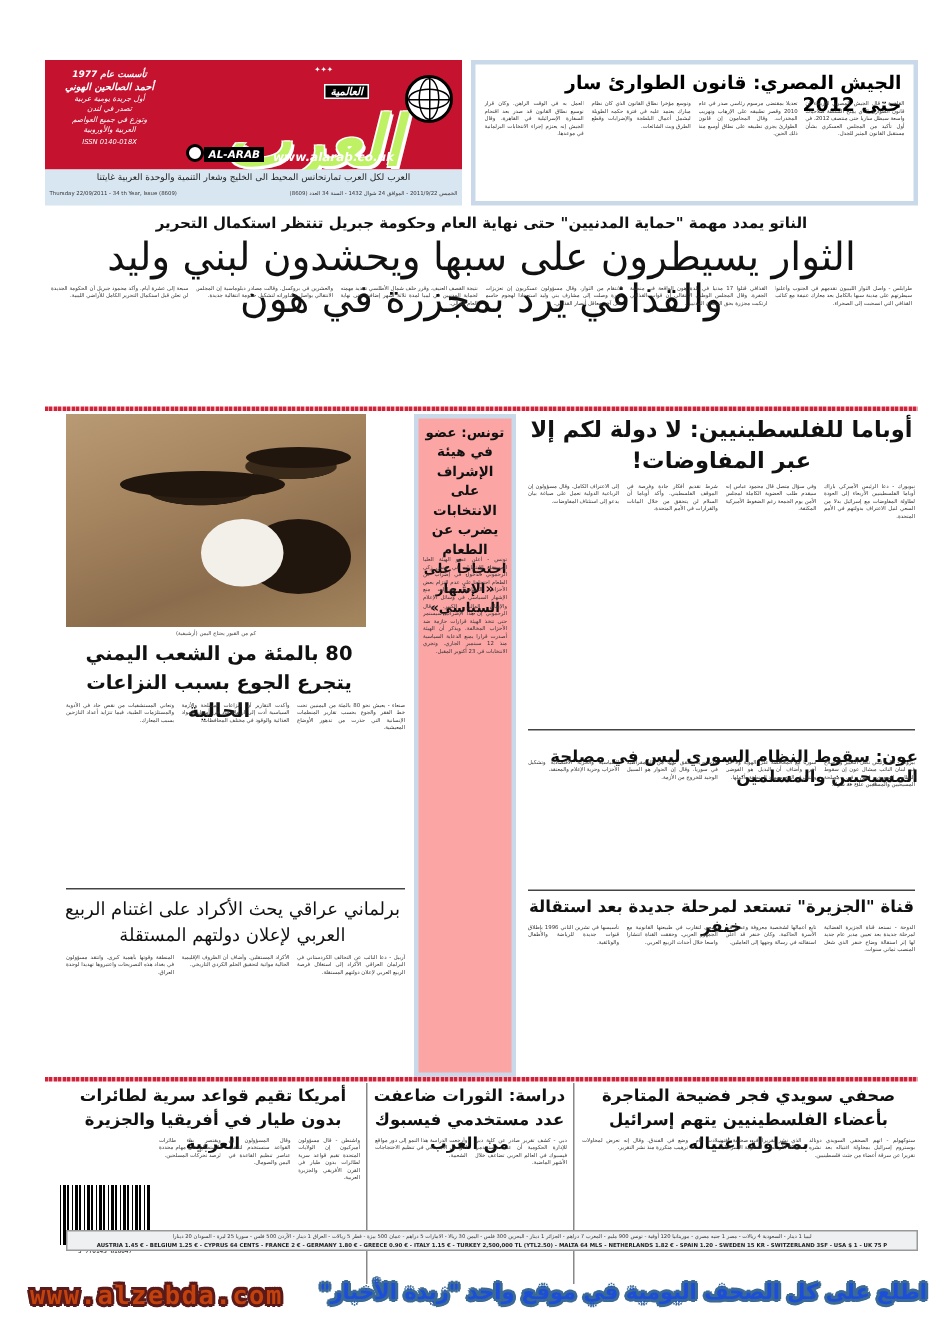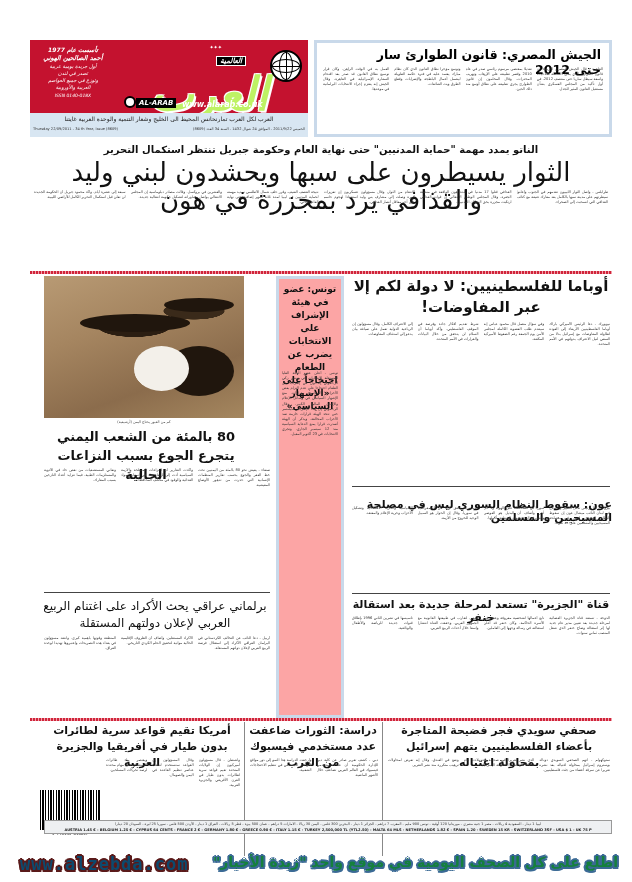--- a/index.html
+++ b/index.html
@@ -74,22 +74,22 @@
 
   .barcode { position: absolute; left: 10px; top: 750px; width: 60px; height: 40px; background: repeating-linear-gradient(90deg, #000 0 1px, #fff 1px 2px, #000 2px 4px, #fff 4px 5px, #000 5px 6px, #fff 6px 8px); }
   .barcode-num { position: absolute; left: 0; bottom: -6px; width: 60px; background: #fff; font-size: 4px; text-align: center; font-family: "DejaVu Sans Mono", monospace; }
 
   .price-box { position: absolute; left: 14px; top: 820px; width: 568px; height: 14px; border: 1px solid #999; background: #eef0f2; }
   .price-ar { font-size: 3.5px; text-align: center; direction: rtl; color: #333; line-height: 6px; }
   .price-en { font-size: 3.6px; text-align: center; color: #222; line-height: 6px; font-weight: bold; }
 
   
   .banner { position: absolute; left: 0; top: 848px; width: 632px; height: 34px; }
-  .banner-url { position: absolute; left: 20px; top: 6px; font-size: 17px; font-weight: bold; color: #0c4a6e; font-family: "DejaVu Sans Mono", monospace; text-shadow: 1.5px 1.5px 0 #5a1a1a, -1.5px -1.5px 0 #5a1a1a, 1.5px -1.5px 0 #5a1a1a, -1.5px 1.5px 0 #5a1a1a, 0 2px 0 #5a1a1a, 2px 0 0 #5a1a1a, 0 -2px 0 #5a1a1a, -2px 0 0 #5a1a1a; letter-spacing: 1px; }
-  .banner-text { position: absolute; right: 14px; top: 6px; font-size: 14px; font-weight: bold; color: #15803d; direction: rtl; text-shadow: 1.5px 1.5px 0 #3b6a95, -1.5px -1.5px 0 #3b6a95, 1.5px -1.5px 0 #3b6a95, -1.5px 1.5px 0 #3b6a95, 0 2px 0 #3b6a95, 2px 0 0 #3b6a95, 0 -2px 0 #3b6a95, -2px 0 0 #3b6a95; }
+  .banner-url { position: absolute; left: 20px; top: 6px; font-size: 17px; font-weight: bold; color: #c2410c; font-family: "DejaVu Sans Mono", monospace; text-shadow: 1.5px 1.5px 0 #5a1a1a, -1.5px -1.5px 0 #5a1a1a, 1.5px -1.5px 0 #5a1a1a, -1.5px 1.5px 0 #5a1a1a, 0 2px 0 #5a1a1a, 2px 0 0 #5a1a1a, 0 -2px 0 #5a1a1a, -2px 0 0 #5a1a1a; letter-spacing: 1px; }
+  .banner-text { position: absolute; right: 14px; top: 6px; font-size: 14px; font-weight: bold; color: #1d4ed8; direction: rtl; text-shadow: 1.5px 1.5px 0 #3b6a95, -1.5px -1.5px 0 #3b6a95, 1.5px -1.5px 0 #3b6a95, -1.5px 1.5px 0 #3b6a95, 0 2px 0 #3b6a95, 2px 0 0 #3b6a95, 0 -2px 0 #3b6a95, -2px 0 0 #3b6a95; }
 </style>
 </head>
 <body>
 
 <div class="page">
 
   <div class="masthead">
     <div class="mast-red">
       <div class="mast-info">
         <div class="since">تأسست عام 1977</div>

